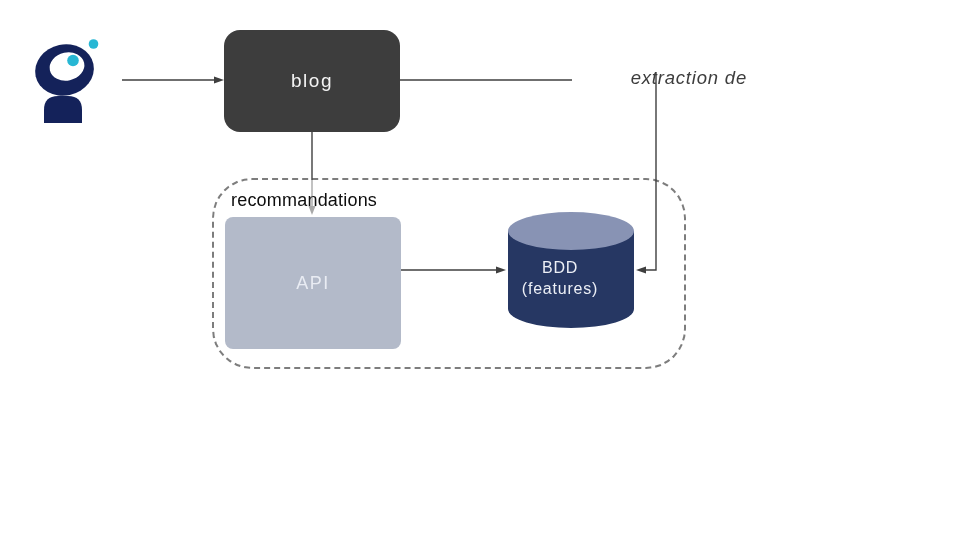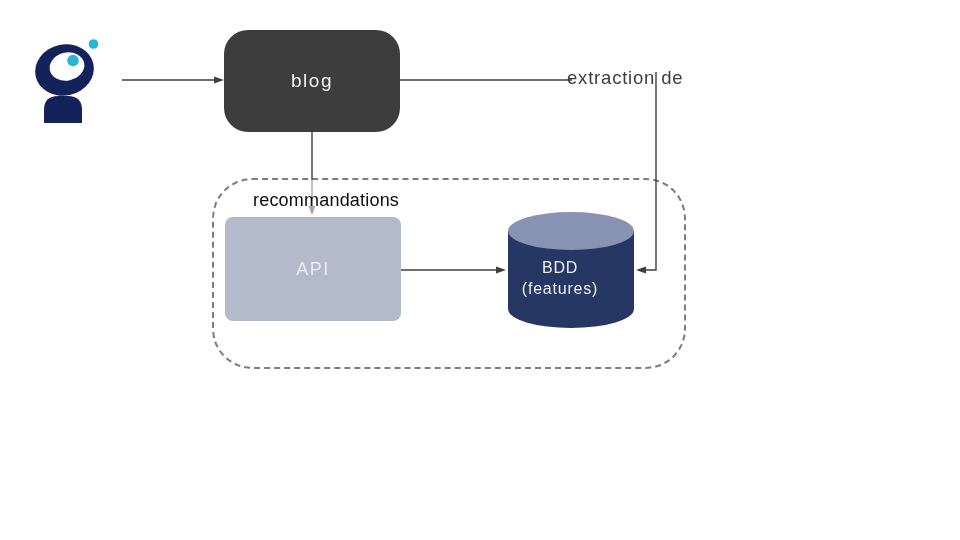--- a/index.html
+++ b/index.html
@@ -7,41 +7,41 @@
     position:relative;width:960px;height:540px;background:#ffffff;overflow:hidden;
     font-family:"Liberation Sans",sans-serif;
   }
   
   .group-box{
     position:absolute;left:212px;top:178px;width:470px;height:187px;
     border:2.5px dashed #7d7d7d;border-radius:40px;background:transparent;z-index:0;
   }
   .group-label{
     position:absolute;left:231px;top:190px;font-size:18px;color:#0d0d0d;
-    letter-spacing:0.2px;z-index:3;margin-left:22px;
+    letter-spacing:0.2px;z-index:3;
   }
   
   svg.overlay{position:absolute;left:0;top:0;z-index:1;}
   
   .node{
     position:absolute;display:flex;align-items:center;justify-content:center;
     z-index:2;letter-spacing:1.5px;
   }
   .node-blog{
     left:224px;top:30px;width:176px;height:102px;background:#3d3d3d;
-    border-radius:24px;color:#f4f4f4;font-size:19px;font-weight:400;
+    border-radius:16px;color:#f4f4f4;font-size:19px;font-weight:400;
   }
   .node-api{
-    left:225px;top:217px;width:176px;height:104px;background:#b3bac9;
+    left:225px;top:217px;width:176px;height:132px;background:#b3bac9;
     border-radius:8px;color:#e9ecf3;font-size:18px;
   }
   
   .extraction-label{
-    position:absolute;left:567px;top:66px;width:180px;text-align:left;
-    color:#3d3d3d;font-size:18.5px;line-height:23px;letter-spacing:0.8px;z-index:2;
+    position:absolute;left:567px;top:66px;width:180px;text-align:right;
+    color:#3d3d3d;font-size:18.5px;line-height:23px;letter-spacing:0.8px;z-index:2;font-style:italic;
   }
   .bdd-label{
     position:absolute;left:508px;top:257px;width:104px;text-align:center;
     color:#eceff6;font-size:16px;line-height:21px;letter-spacing:0.8px;z-index:2;
   }
 </style>
 </head>
 <body>
 
 <div id="canvas">

